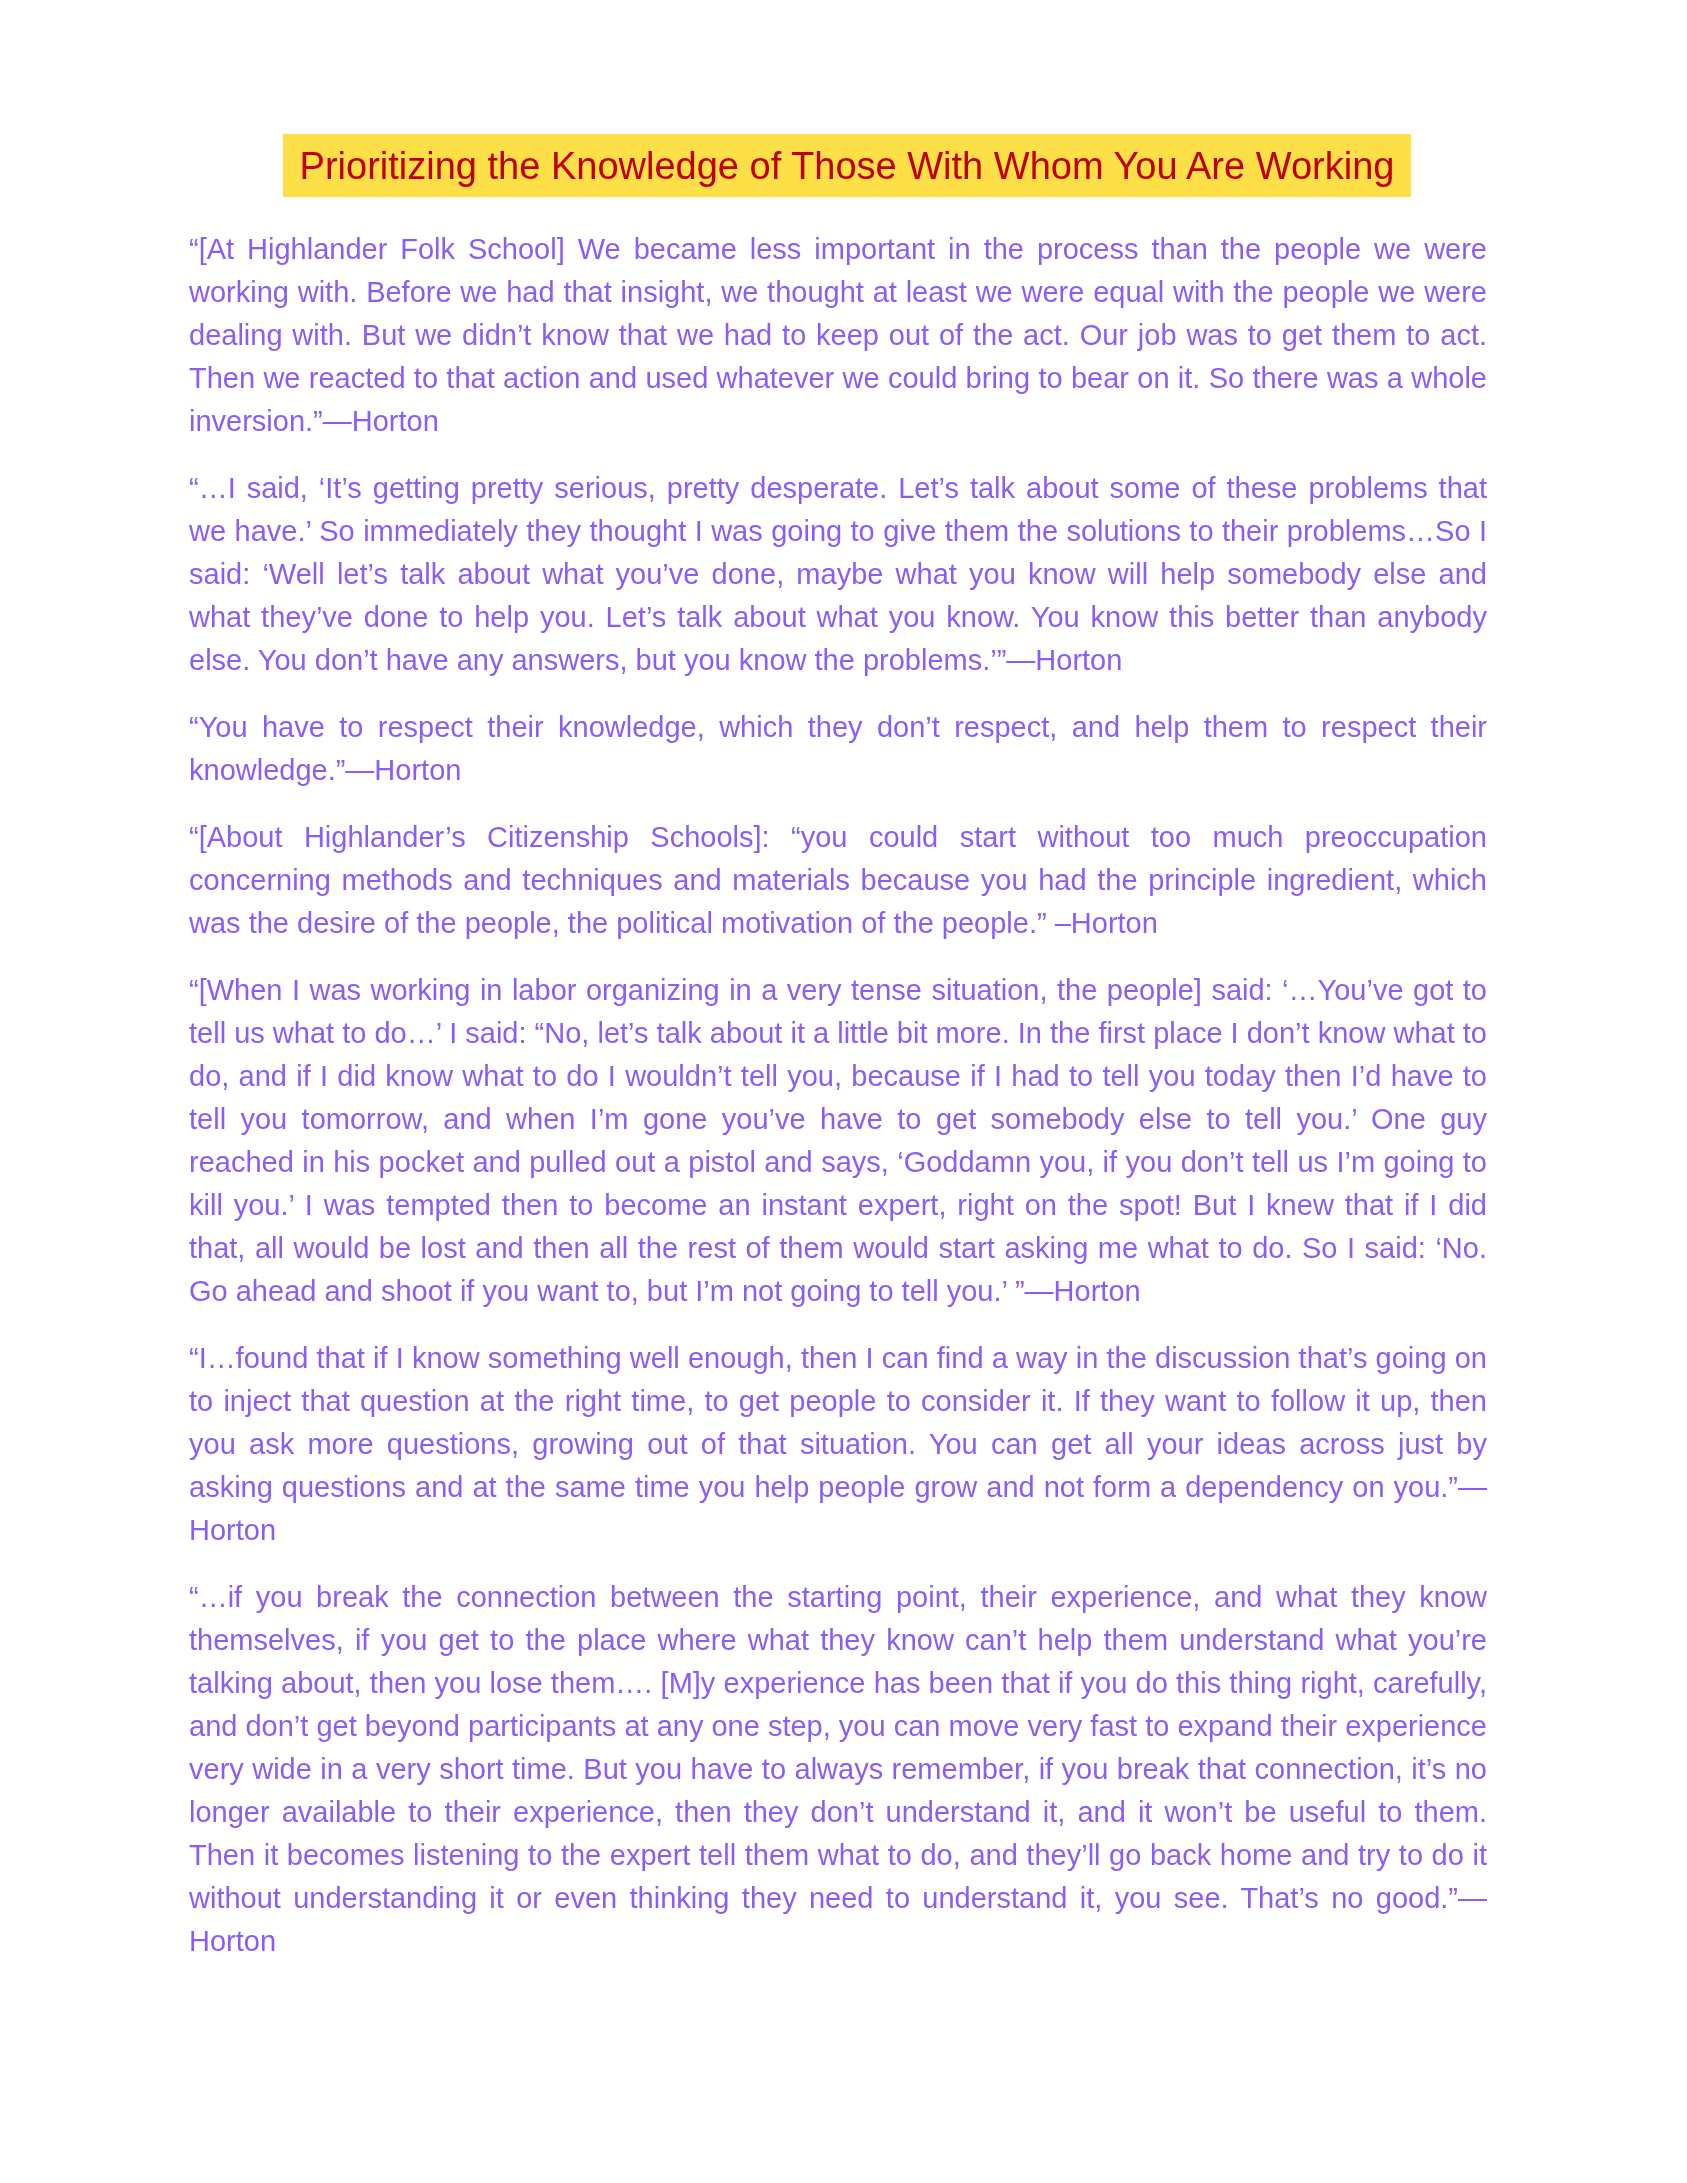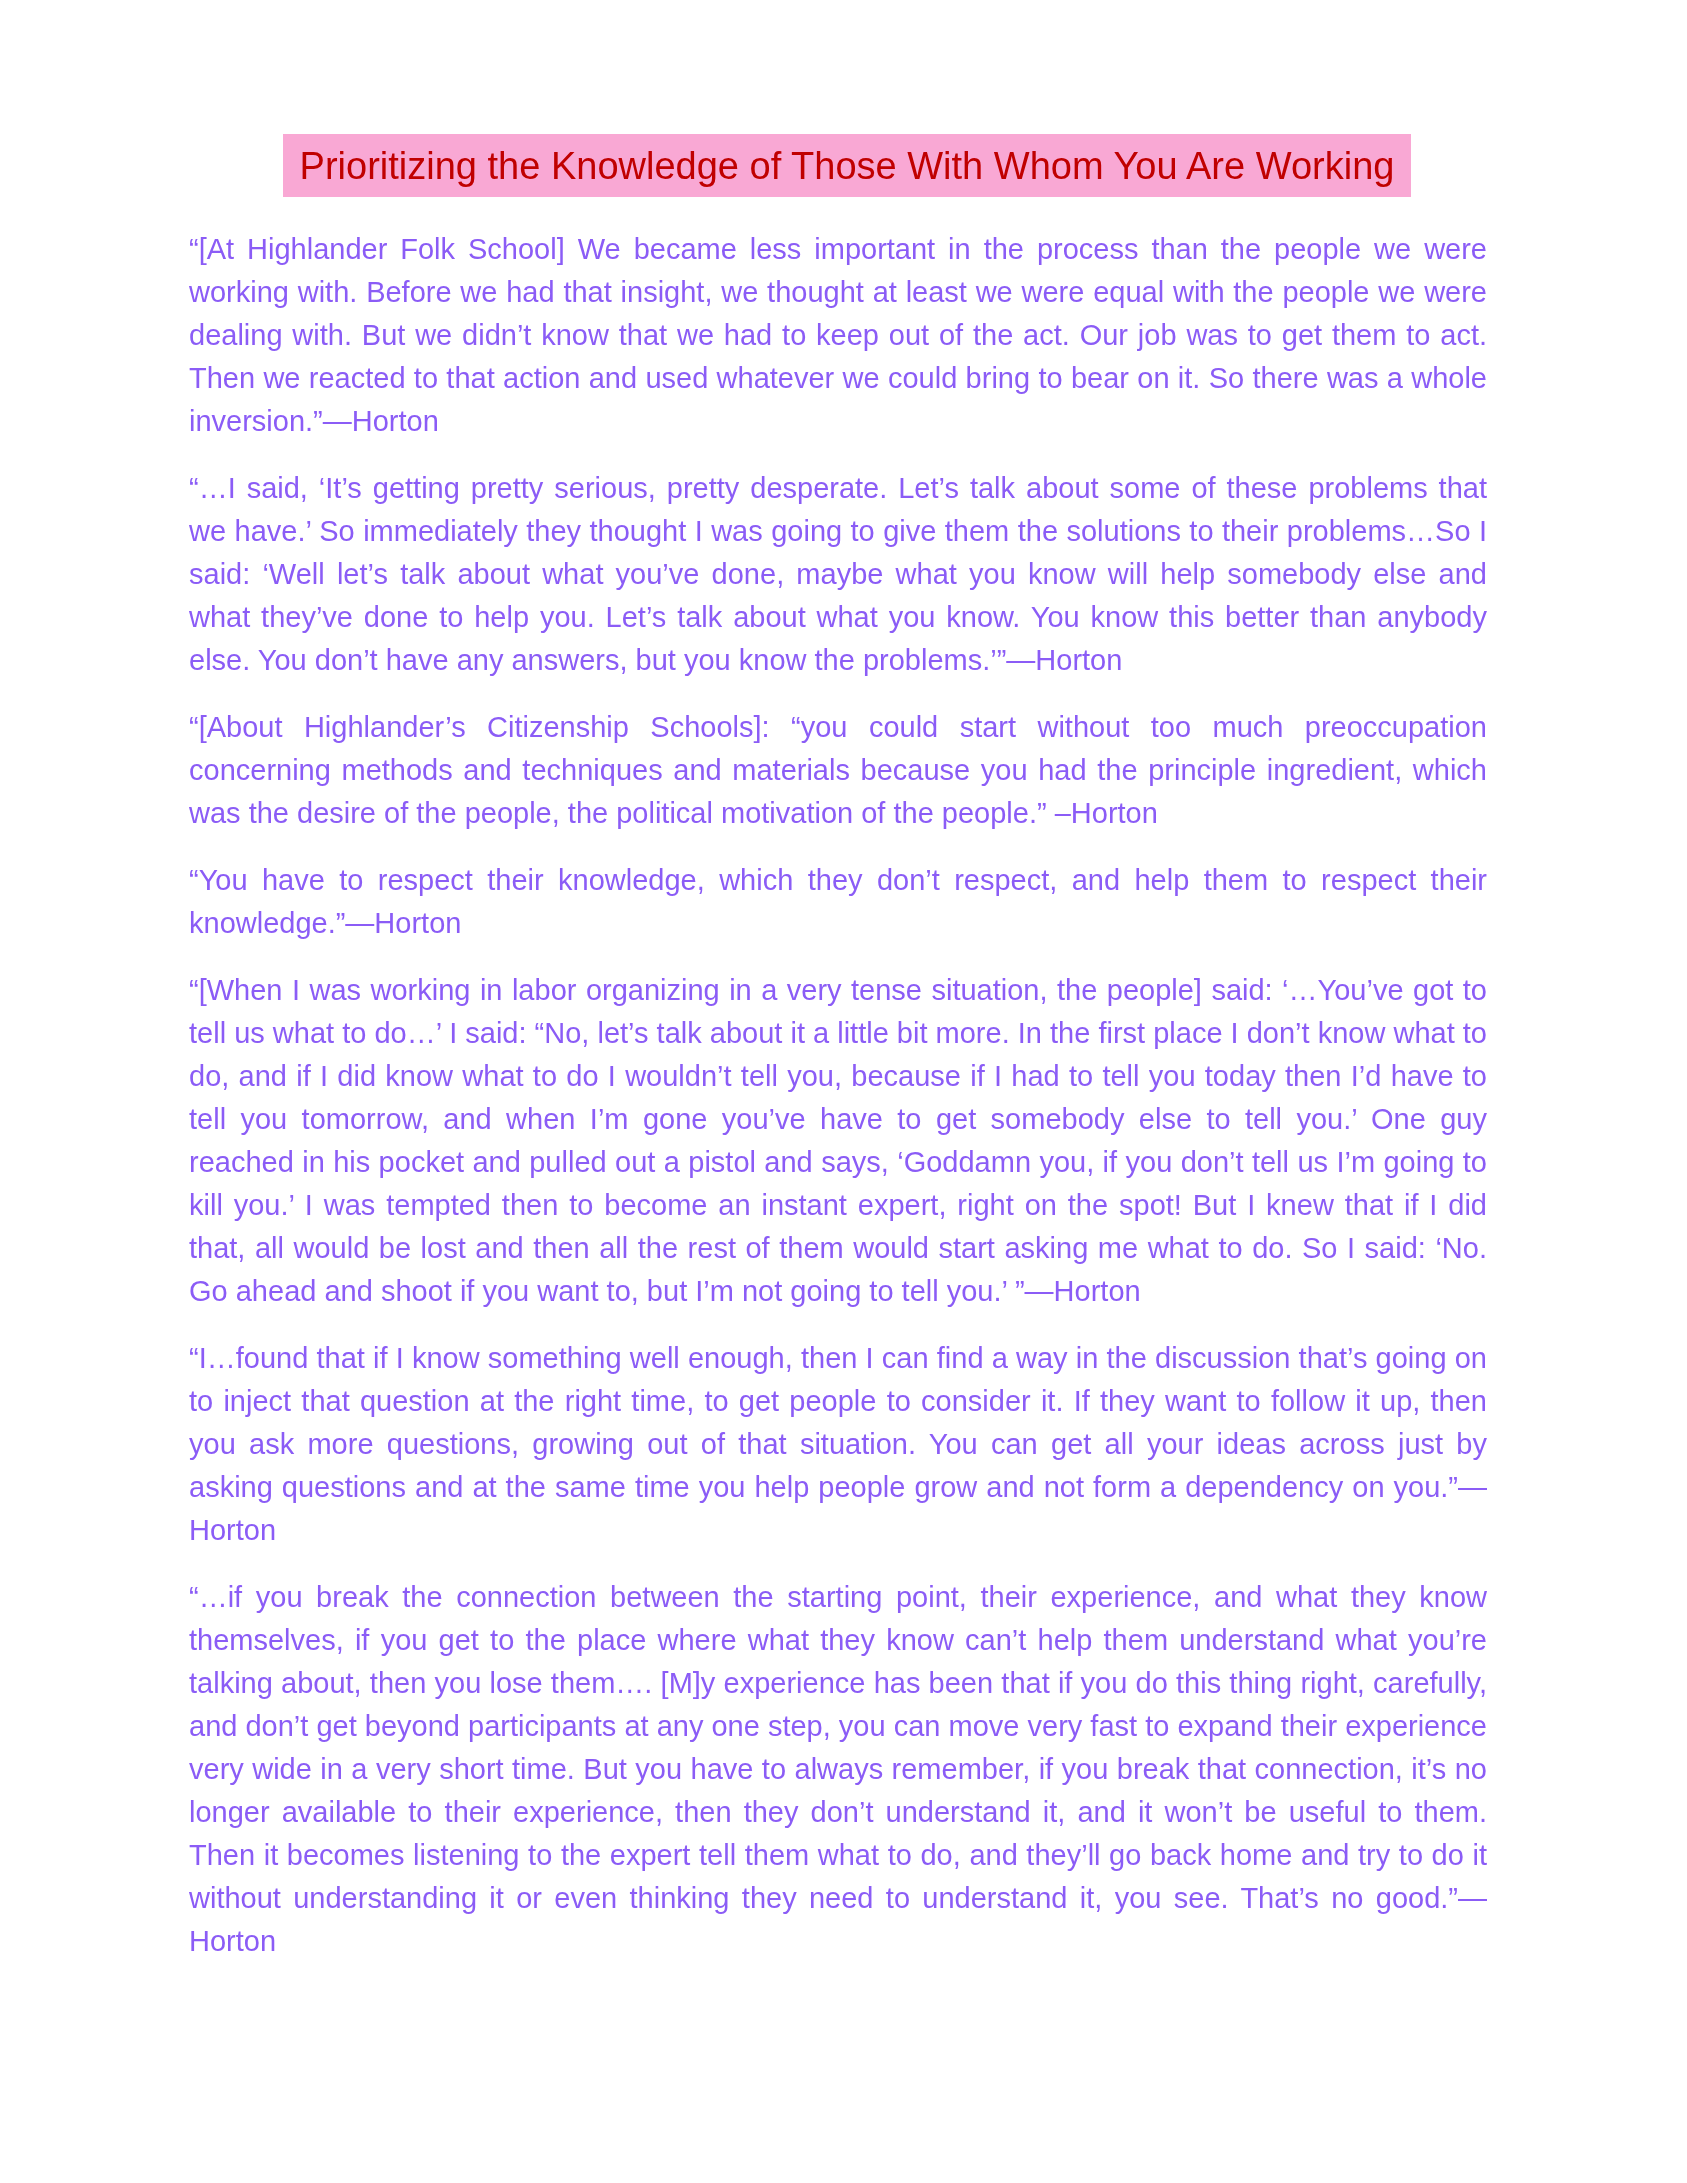--- a/index.html
+++ b/index.html
@@ -14,21 +14,21 @@
     background: #ffffff;
     font-family: "Liberation Sans", "DejaVu Sans", sans-serif;
     overflow: hidden;
   }
   .title-banner {
     position: absolute;
     left: 283px;
     top: 134px;
     width: 1128px;
     height: 63px;
-    background: #f9a8d4;
+    background: #fde047;
     display: flex;
     align-items: center;
     justify-content: center;
   }
   .title-banner .title-text {
     color: #C00000;
     font-size: 38px;
     line-height: 1;
     white-space: nowrap;
     letter-spacing: 0px;
@@ -56,21 +56,21 @@
 
 <div class="page">
 
   <div class="title-banner">
     <span class="title-text">Prioritizing the Knowledge of Those With Whom You Are Working</span>
   </div>
 
   <div class="quotes">
     <p>“[At Highlander Folk School] We became less important in the process than the people we were working with. Before we had that insight, we thought at least we were equal with the people we were dealing with. But we didn’t know that we had to keep out of the act. Our job was to get them to act. Then we reacted to that action and used whatever we could bring to bear on it. So there was a whole inversion.”—Horton</p>
     <p>“…I said, ‘It’s getting pretty serious, pretty desperate. Let’s talk about some of these problems that we have.’ So immediately they thought I was going to give them the solutions to their problems…So I said: ‘Well let’s talk about what you’ve done, maybe what you know will help somebody else and what they’ve done to help you. Let’s talk about what you know. You know this better than anybody else. You don’t have any answers, but you know the problems.’”—Horton</p>
+    <p>“You have to respect their knowledge, which they don’t respect, and help them to respect their knowledge.”—Horton</p>
     <p>“[About Highlander’s Citizenship Schools]: “you could start without too much preoccupation concerning methods and techniques and materials because you had the principle ingredient, which was the desire of the people, the political motivation of the people.” –Horton</p>
-    <p>“You have to respect their knowledge, which they don’t respect, and help them to respect their knowledge.”—Horton</p>
     <p>“[When I was working in labor organizing in a very tense situation, the people] said: ‘…You’ve got to tell us what to do…’ I said: “No, let’s talk about it a little bit more. In the first place I don’t know what to do, and if I did know what to do I wouldn’t tell you, because if I had to tell you today then I’d have to tell you tomorrow, and when I’m gone you’ve have to get somebody else to tell you.’ One guy reached in his pocket and pulled out a pistol and says, ‘Goddamn you, if you don’t tell us I’m going to kill you.’ I was tempted then to become an instant expert, right on the spot! But I knew that if I did that, all would be lost and then all the rest of them would start asking me what to do. So I said: ‘No. Go ahead and shoot if you want to, but I’m not going to tell you.’ ”—Horton</p>
     <p>“I…found that if I know something well enough, then I can find a way in the discussion that’s going on to inject that question at the right time, to get people to consider it. If they want to follow it up, then you ask more questions, growing out of that situation. You can get all your ideas across just by asking questions and at the same time you help people grow and not form a dependency on you.”—Horton</p>
     <p>“…if you break the connection between the starting point, their experience, and what they know themselves, if you get to the place where what they know can’t help them understand what you’re talking about, then you lose them…. [M]y experience has been that if you do this thing right, carefully, and don’t get beyond participants at any one step, you can move very fast to expand their experience very wide in a very short time. But you have to always remember, if you break that connection, it’s no longer available to their experience, then they don’t understand it, and it won’t be useful to them. Then it becomes listening to the expert tell them what to do, and they’ll go back home and try to do it without understanding it or even thinking they need to understand it, you see. That’s no good.”—Horton</p>
   </div>
 
 </div>
 
 
 </body></html>

